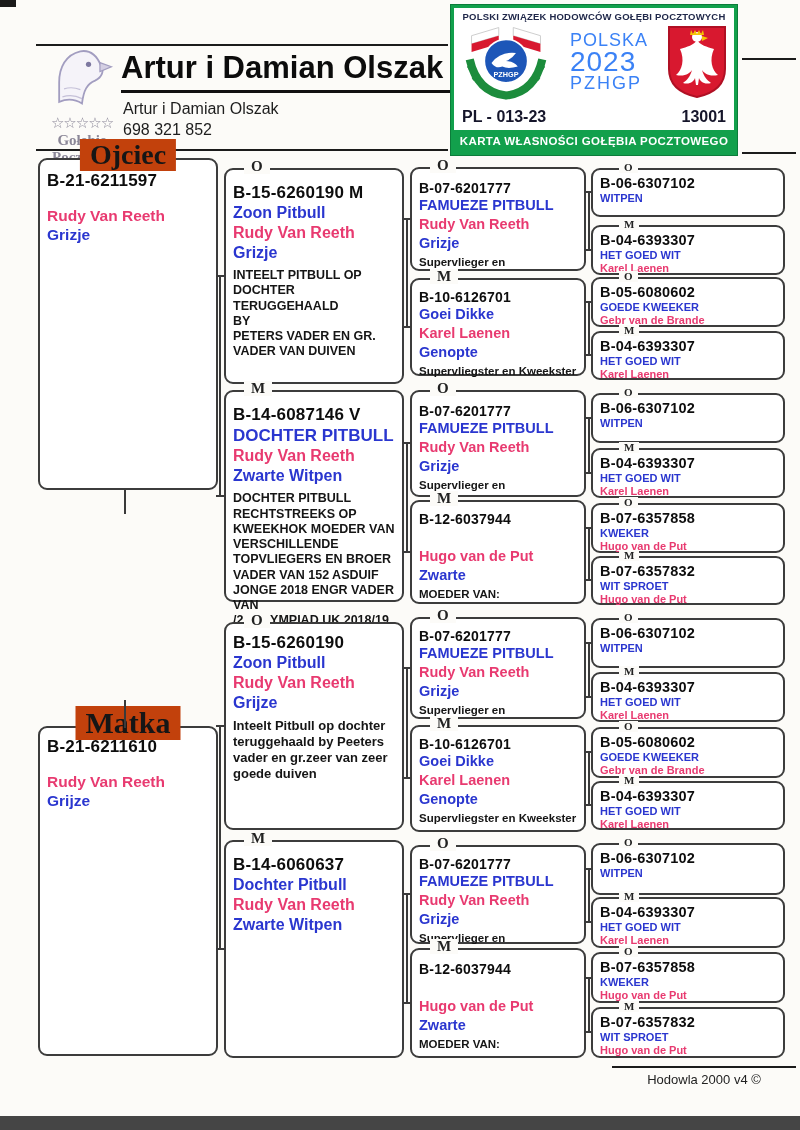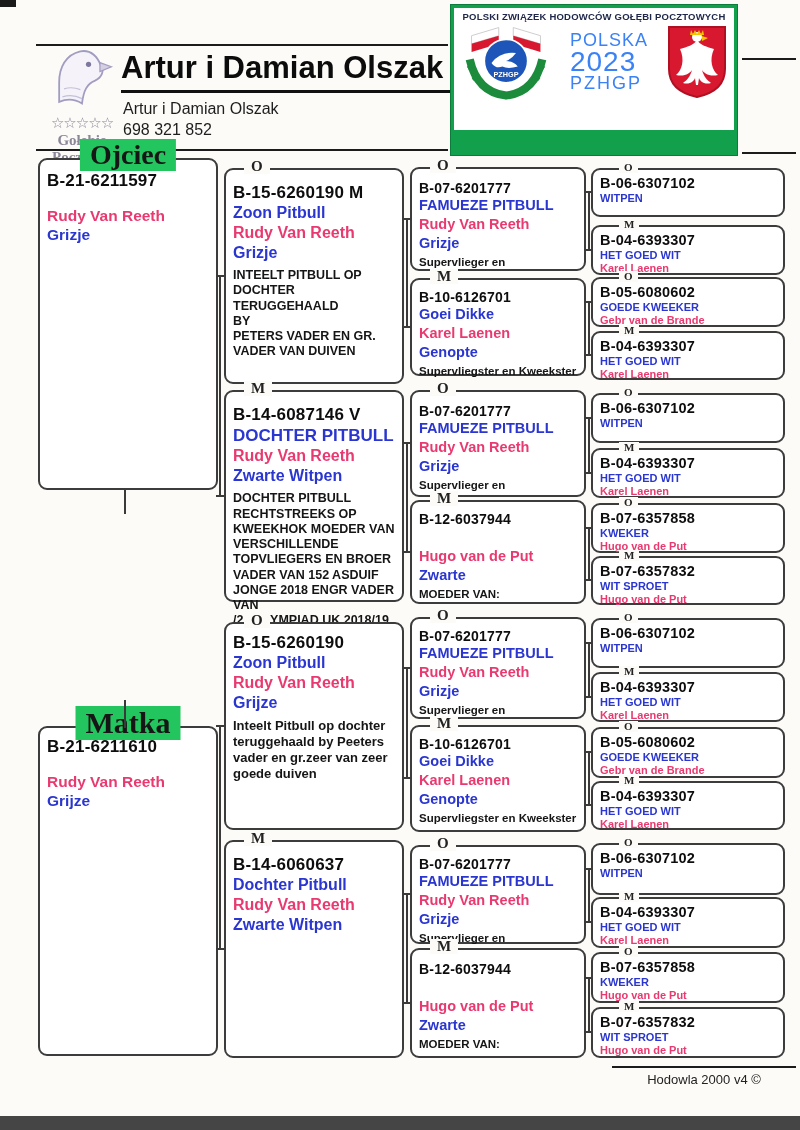--- a/index.html
+++ b/index.html
@@ -4,21 +4,21 @@
 <style>
   html,body{margin:0;padding:0;background:#e9e9e9;}
   .page{position:relative;width:800px;height:1130px;background:#fcfbf8;overflow:hidden;
         font-family:"Liberation Sans",sans-serif;color:#141414;}
   .rule{position:absolute;background:#1b1b1b;height:2px;}
   .vline{position:absolute;background:#3a3a3a;width:2px;}
   .hstub{position:absolute;background:#3a3a3a;height:2px;}
   
   .box{position:absolute;border:2px solid #3c3c3c;border-radius:9px;background:#fff;
        box-sizing:border-box;padding:5px 7px;}
-  .roleLab{position:absolute;left:50%;transform:translateX(-50%);background:#22c55e;padding:0 10px;
+  .roleLab{position:absolute;left:50%;transform:translateX(-50%);background:#c2410c;padding:0 10px;
        font-family:"Liberation Serif",serif;font-weight:bold;color:#161616;white-space:nowrap;}
   .sexLab{position:absolute;top:-11px;left:18px;background:#fcfbf8;padding:0 7px;
        font-family:"Liberation Serif",serif;font-weight:bold;font-size:15px;color:#222;line-height:1;}
   .g4 .sexLab{top:-8px;left:26px;font-size:11px;padding:0 5px;}
   .ring{font-weight:bold;color:#0d0d0d;font-size:17px;letter-spacing:.2px;}
   .nm{font-weight:bold;color:#2a36cf;font-size:16px;line-height:1.25;}
   .fan{font-weight:bold;color:#e83a70;font-size:16px;line-height:1.25;}
   .note{font-weight:bold;color:#151515;font-size:12.5px;line-height:1.22;white-space:pre-line;margin-top:5px;}
   .mt14{margin-top:15px;}
   .g3 .ring{font-size:14px;} .g3 .nm,.g3 .fan{font-size:14.5px;line-height:1.3;} .g3 .note{font-size:11.5px;margin-top:2px;}
@@ -99,21 +99,26 @@
           <div class="c3">PZHGP</div>
         </div>
         <svg width="62" height="76" viewBox="0 0 62 76">
           <path d="M3 3 h56 v42 q0 22 -28 28 q-28 -6 -28 -28 z" fill="#d8182f" stroke="#b01024" stroke-width="2"></path>
           <path d="M31 16 c-3 5 -10 7 -17 9 c5 11 2 21 -4 26 c9 2 14 -2 16 -5 c-2 7 -5 10 -9 13 c7 2 11 -2 12 -5 l1 7 h2 l1 -7 c1 3 5 7 12 5 c-4 -3 -7 -6 -9 -13 c2 3 7 7 16 5 c-6 -5 -9 -15 -4 -26 c-7 -2 -14 -4 -17 -9 z" fill="#fff"></path>
           <circle cx="31" cy="13" r="5" fill="#fff"></circle>
           <path d="M36 12 l6 2 -6 3 z" fill="#f5c400"></path>
           <path d="M25 6 l2 4 2 -4 2 4 2 -4 2 4 2 -4 1 5 h-14 z" fill="#f5c400"></path>
         </svg>
       </div>
+      <div class="badge-ids">
+        <span>PL - 013-23</span>
+        <span>13001</span>
+      </div>
     </div>
+    <div class="badge-band">KARTA  WŁASNOŚCI GOŁĘBIA POCZTOWEGO</div>
   </div>
 
   <div class="box" style="left:38px;top:158px;width:180px;height:332px;">
     <span class="roleLab" style="top:-21px;font-size:28px;">Ojciec</span>
     <div class="ring" style="margin-top:6px;">B-21-6211597</div>
     <div class="fan mt14" style="font-size:15.5px;">Rudy Van Reeth</div>
     <div class="nm" style="font-size:15.5px;">Grizje</div>
   </div>
 
 

